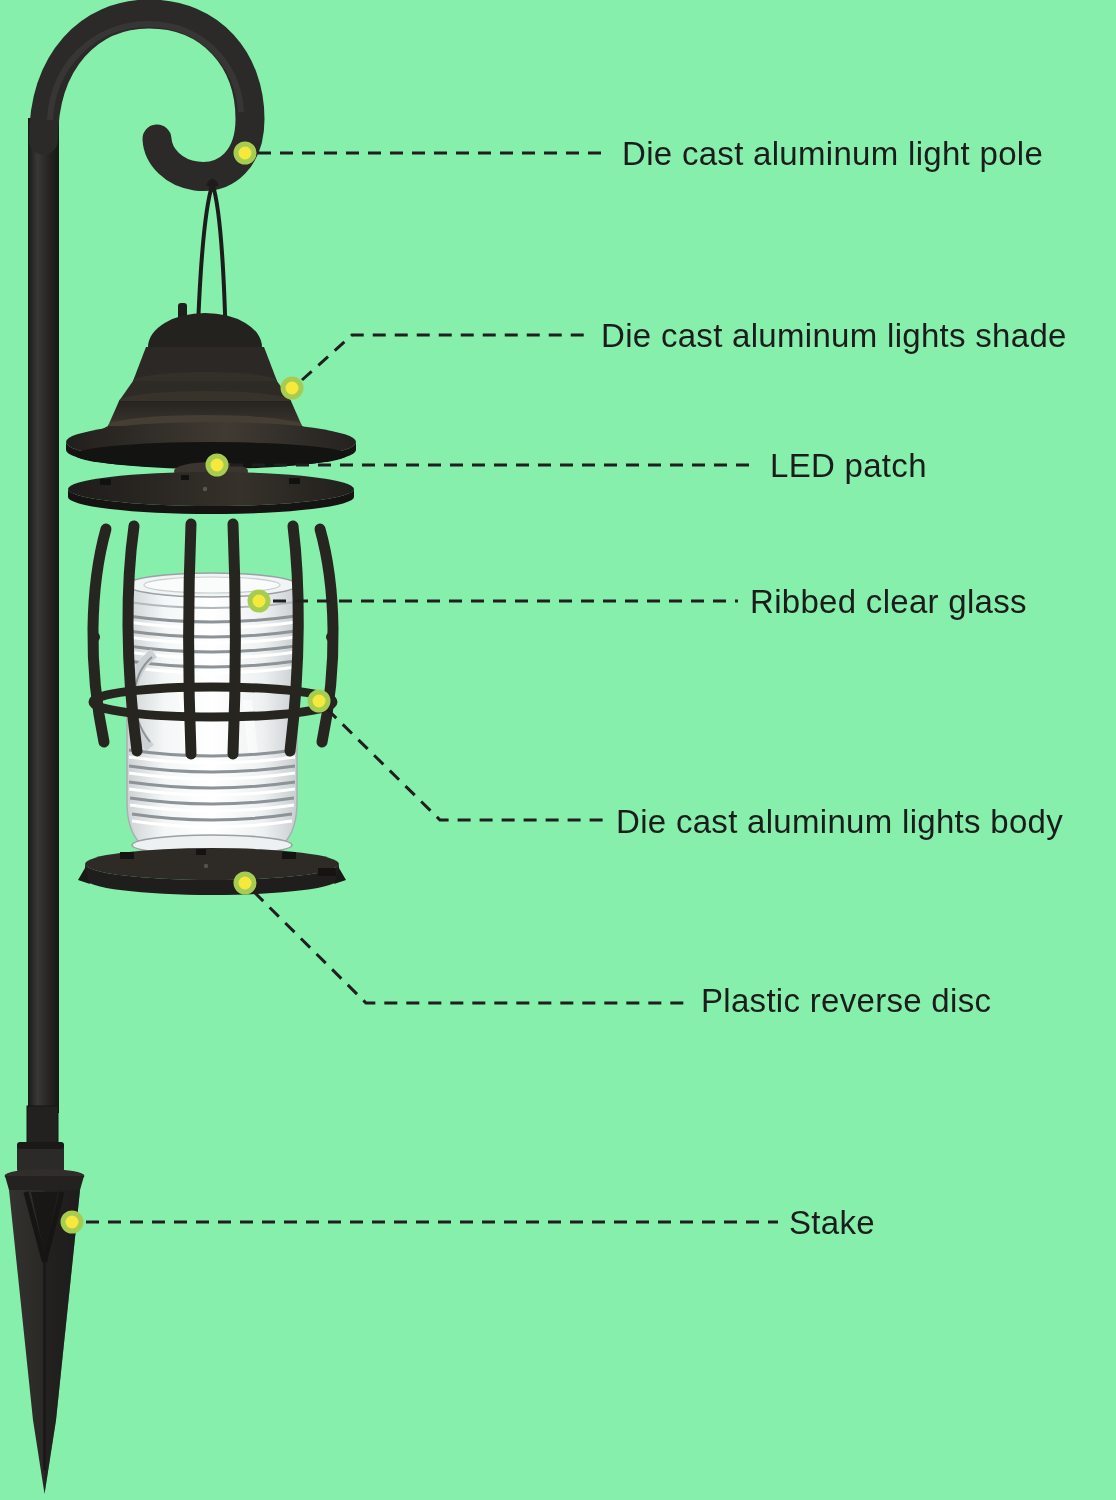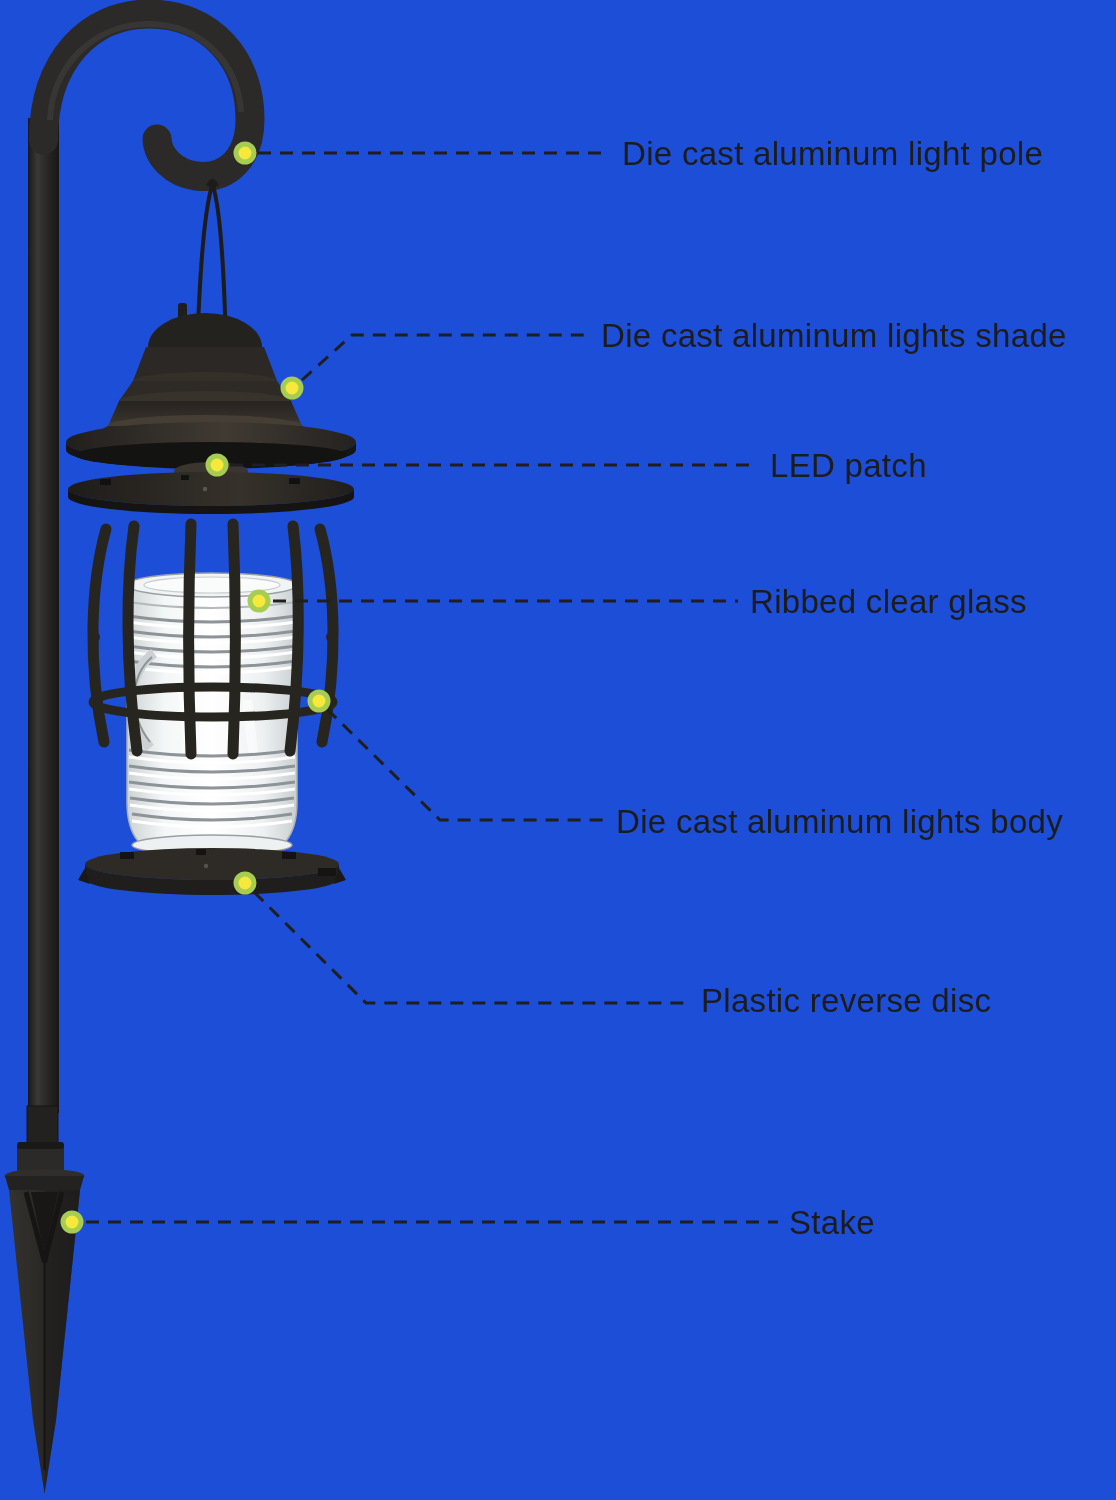--- a/index.html
+++ b/index.html
@@ -4,21 +4,21 @@
 <style>
   html, body {
     margin: 0;
     padding: 0;
     background: #ffffff;
   }
   .stage {
     position: relative;
     width: 1116px;
     height: 1500px;
-    background: #1d4ed8;
+    background: #86efac;
     overflow: hidden;
   }
   svg.diagram {
     position: absolute;
     inset: 0;
     display: block;
   }
   .part-label {
     font-family: "Liberation Sans", sans-serif;
     font-size: 33px;

